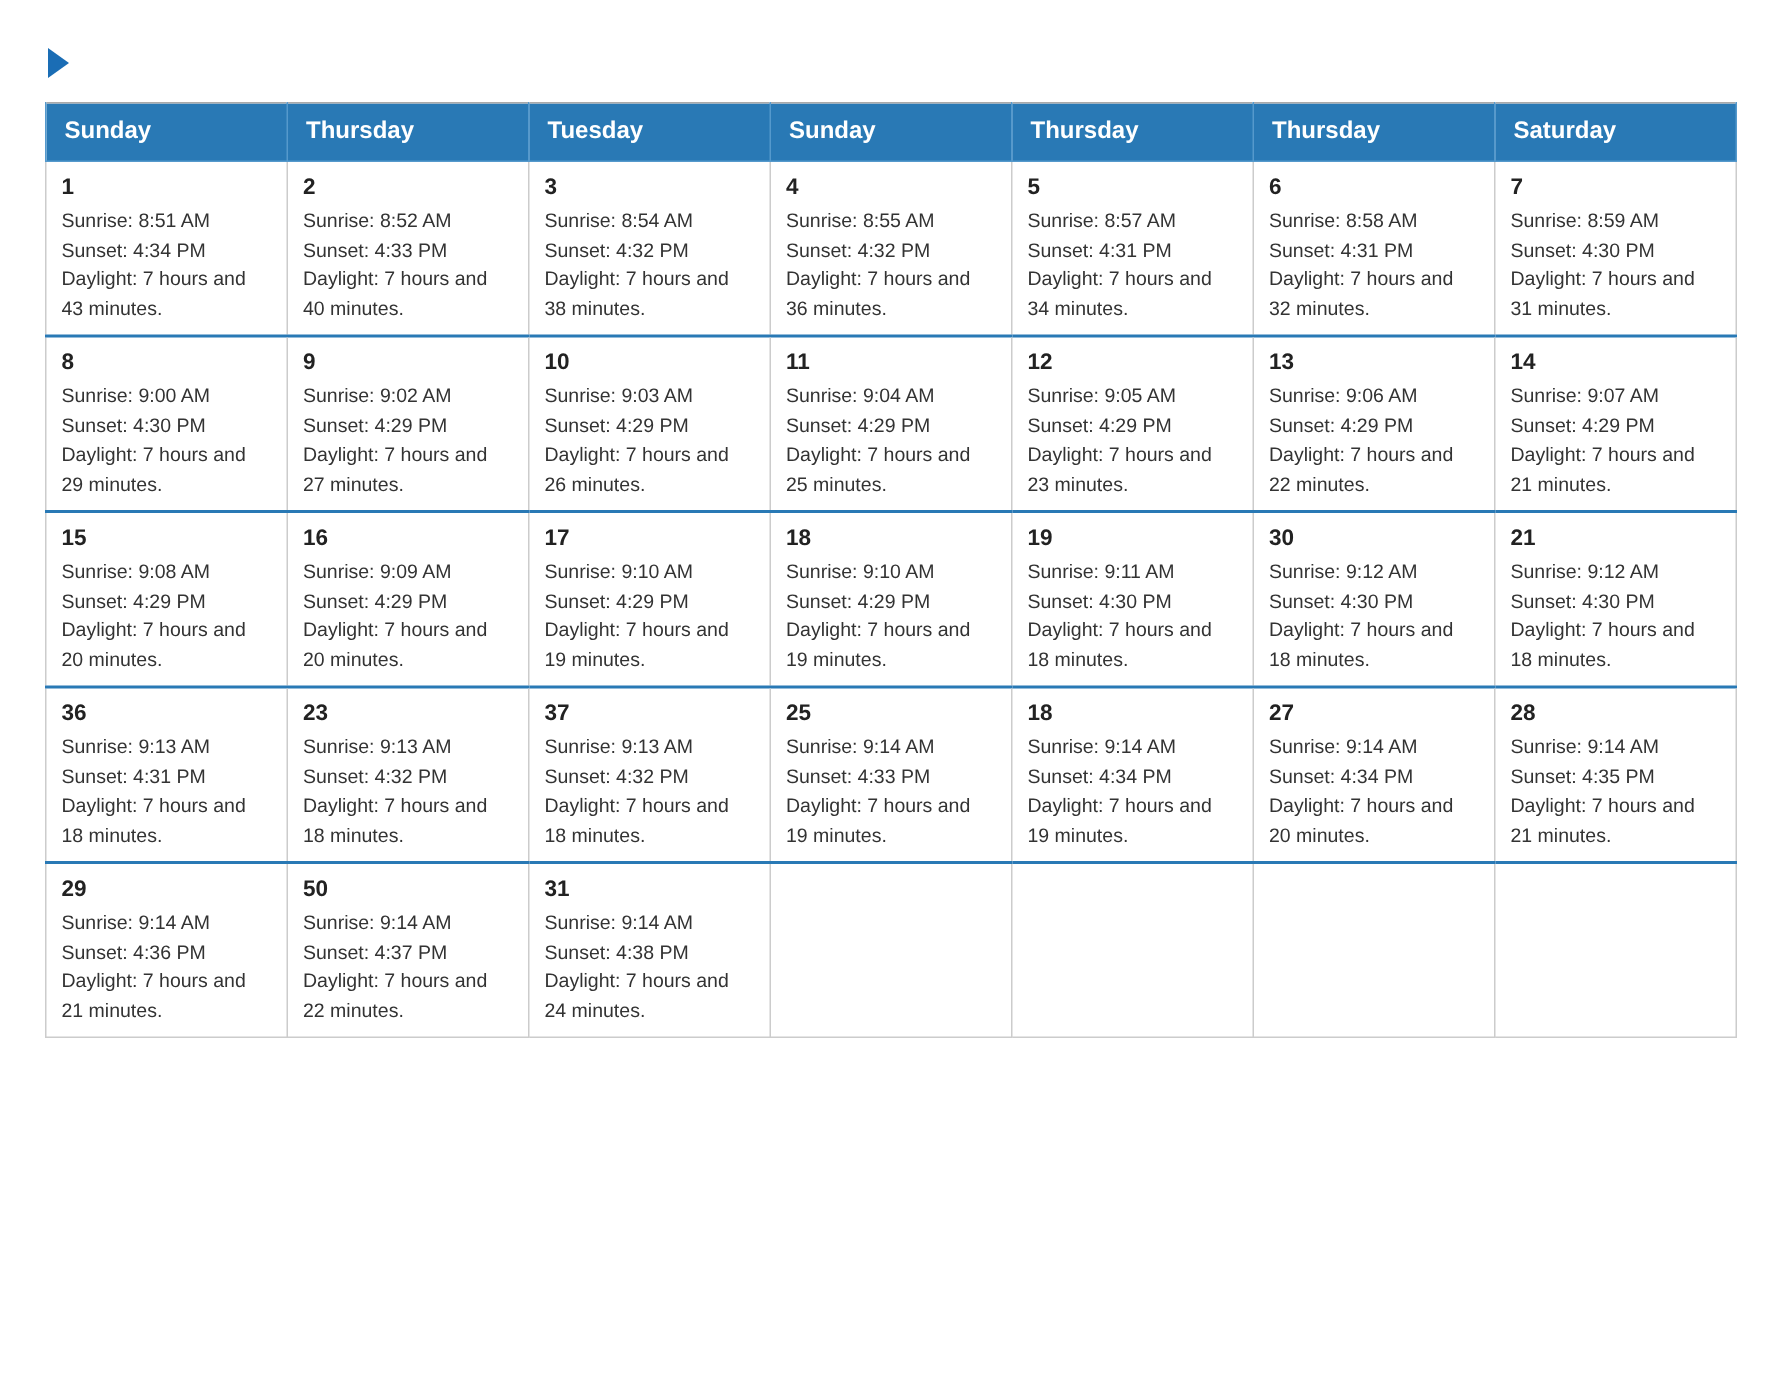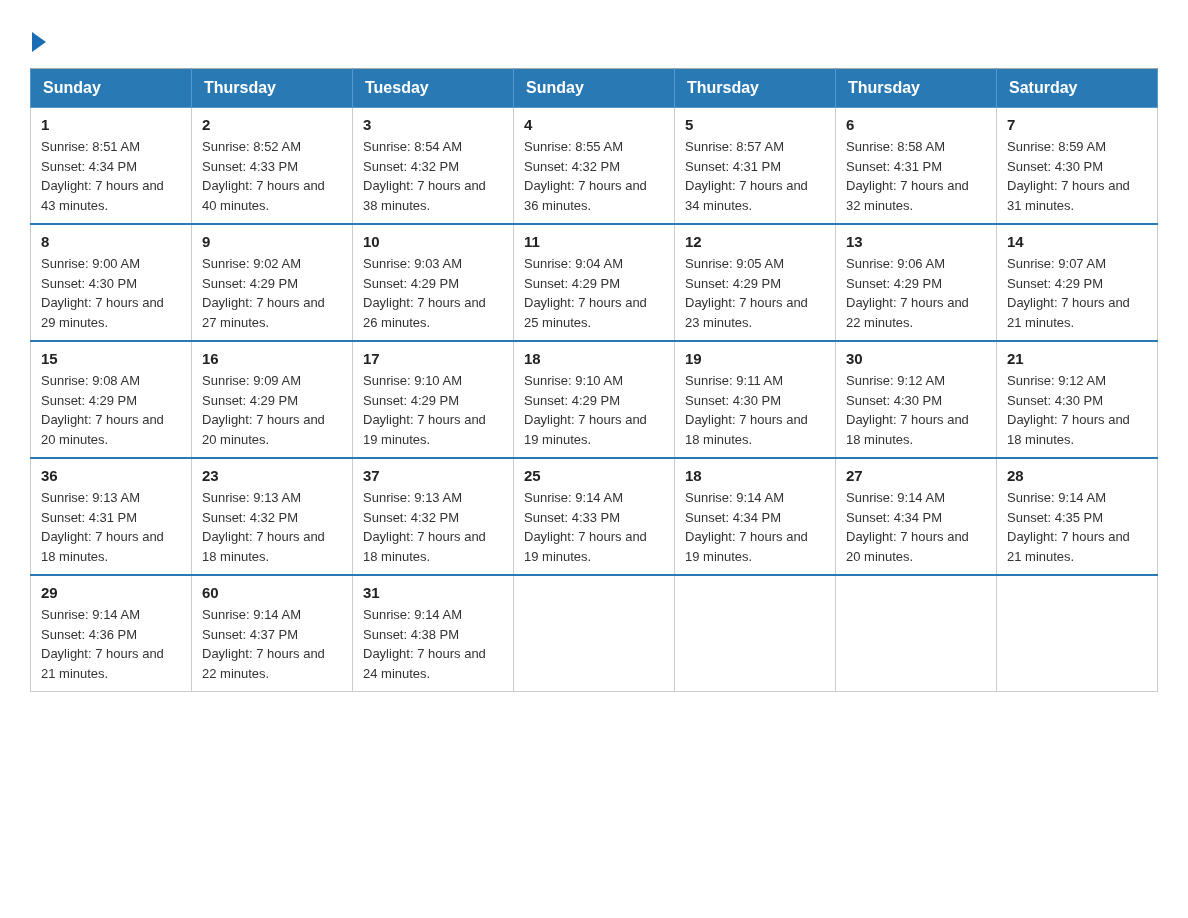--- a/index.html
+++ b/index.html
@@ -263,21 +263,21 @@
           <span class="day-num">28</span>
           <div class="day-info">Sunrise: 9:14 AM<br>Sunset: 4:35 PM<br>Daylight: 7 hours and 21 minutes.</div>
         </td>
       </tr>
       <tr class="row-border">
         <td>
           <span class="day-num">29</span>
           <div class="day-info">Sunrise: 9:14 AM<br>Sunset: 4:36 PM<br>Daylight: 7 hours and 21 minutes.</div>
         </td>
         <td>
-          <span class="day-num">60</span>
+          <span class="day-num">50</span>
           <div class="day-info">Sunrise: 9:14 AM<br>Sunset: 4:37 PM<br>Daylight: 7 hours and 22 minutes.</div>
         </td>
         <td>
           <span class="day-num">31</span>
           <div class="day-info">Sunrise: 9:14 AM<br>Sunset: 4:38 PM<br>Daylight: 7 hours and 24 minutes.</div>
         </td>
         <td class="empty-cell"></td>
         <td class="empty-cell"></td>
         <td class="empty-cell"></td>
         <td class="empty-cell"></td>

